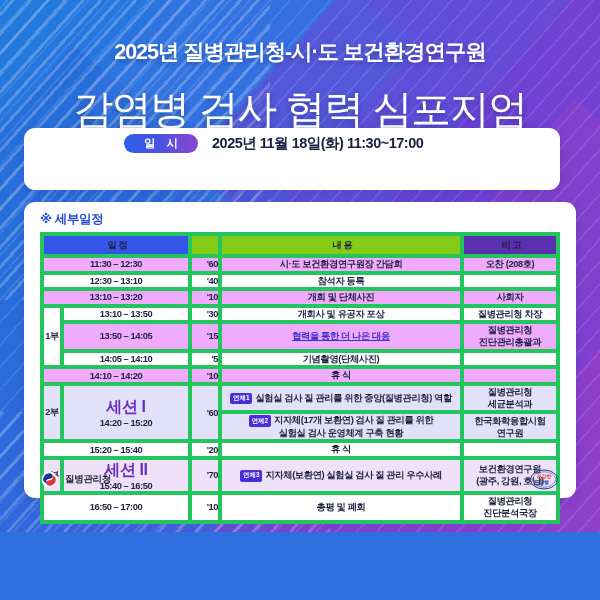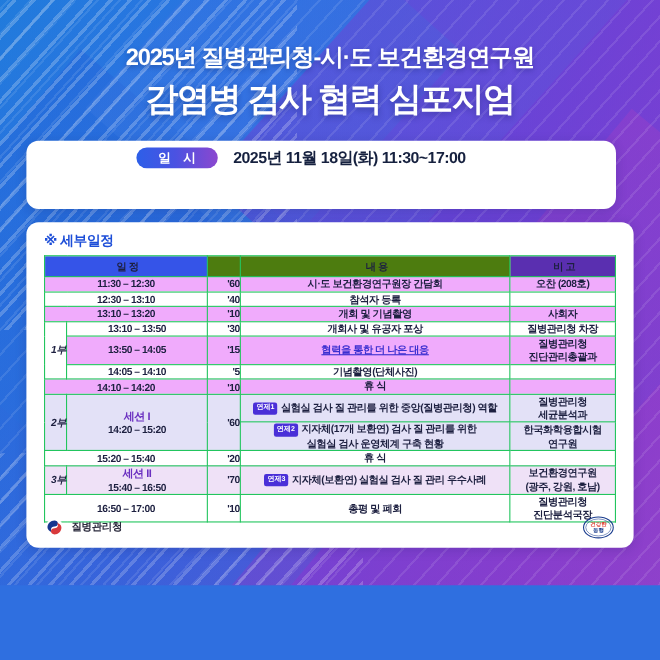--- a/index.html
+++ b/index.html
@@ -49,22 +49,22 @@
   .hatch3{position:absolute;left:0;bottom:0;width:330px;height:120px;
     pointer-events:none;
     background-image:repeating-linear-gradient(
       -48deg, rgba(255,255,255,.20) 0px, rgba(255,255,255,.20) 3px,
       rgba(255,255,255,0) 3px, rgba(255,255,255,0) 14px);}
 
   
   .titlewrap{position:absolute;left:0;right:0;top:40px;text-align:center;z-index:5;}
   .t1{font-size:21.5px;font-weight:700;color:#fff;letter-spacing:-1.1px;
       line-height:1.15;text-shadow:0 2px 5px rgba(10,20,80,.35);}
-  .t2{font-size:30px;font-weight:700;color:#fff;letter-spacing:-1.4px;
-      line-height:1.2;margin-top:8px;text-shadow:0 2px 6px rgba(10,20,80,.38);}
+  .t2{font-size:40px;font-weight:400;color:#fff;letter-spacing:-1.4px;
+      line-height:1.2;margin-top:20px;text-shadow:0 2px 6px rgba(10,20,80,.38);}
 
   
   .card{position:absolute;background:#fff;border-radius:11px;z-index:6;
         box-shadow:0 2px 10px rgba(20,30,90,.18);}
   .card-info{left:24px;right:40px;top:128px;height:62px;}
   .card-table{left:24px;right:24px;top:202px;bottom:34px;}
 
   
   .inforow{display:flex;align-items:center;height:31px;padding-left:100px;}
   .pill{width:74px;height:19px;border-radius:10px;
@@ -74,41 +74,41 @@
         margin-right:14px;flex:0 0 auto;text-indent:4px;}
   .infotext{font-size:14.5px;font-weight:700;color:#16213f;letter-spacing:-.5px;}
 
   
   .sect-title{position:absolute;left:16px;top:9px;font-size:12.5px;
               font-weight:700;color:#1d4ed8;letter-spacing:-.4px;}
   table.sched{position:absolute;left:16px;right:16px;top:30px;
               border-collapse:collapse;width:calc(100% - 32px);
               table-layout:fixed;}
   table.sched td,table.sched th{
-      border:1px solid #22c55e;padding:0;vertical-align:middle;
+      border:4px solid #22c55e;padding:0;vertical-align:middle;
       font-size:9.3px;color:#1d2040;letter-spacing:-.4px;}
   thead th{background:#3554e8;color:#fff;font-weight:700;font-size:10.5px;
            letter-spacing:3px;height:18px;text-indent:3px;}
-  thead th.h-content{background:#4d7c0f;}
+  thead th.h-content{background:#84cc16;}
   thead th.h-note{background:#5a2fb0;}
   .r-even td{background:#f0abfc;}
   .r-odd  td{background:#ffffff;}
   .c-time{text-align:center;font-weight:700;font-size:10px;color:#13182e;
           letter-spacing:-.3px;padding:4px 0;}
-  .c-part{text-align:right;font-weight:700;font-size:7.5px;color:#4a2fd8;
-          width:20px;font-style:italic;}
+  .c-part{text-align:center;font-weight:700;font-size:7.5px;color:#4a2fd8;
+          width:20px;}
   .c-dur{text-align:right;font-weight:700;font-size:8.5px;color:#13182e;width:30px;}
   .c-cont{text-align:center;font-weight:700;font-size:10.5px;color:#13182e;
           padding:4px 6px;line-height:1.35;letter-spacing:-.5px;}
   .c-note{text-align:center;font-weight:700;font-size:7.6px;color:#13182e;
           width:96px;line-height:1.32;padding:3px 2px;}
   .hl{color:#3b2fd0;text-decoration:underline;}
   .lilac td{background:#efe1f7 !important;}
   .lav  td{background:#e3e1f7 !important;}
-  .sess{color:#6a2fc0;font-weight:700;font-size:10px;}
+  .sess{color:#6a2fc0;font-weight:700;font-size:16px;}
   .badge{display:inline-block;background:#4a2fd8;color:#fff;font-size:6.4px;
          font-weight:700;padding:1.5px 3px;border-radius:2px;
          vertical-align:middle;margin-right:3px;letter-spacing:0;}
 
   
   .footer{position:absolute;left:16px;right:16px;bottom:6px;height:26px;
           display:flex;align-items:center;justify-content:space-between;}
   .kdca{display:flex;align-items:center;gap:6px;}
   .kdca-name{font-size:9.5px;font-weight:700;color:#2a2a3c;letter-spacing:-.3px;}
   .stamp{width:32px;height:22px;display:flex;align-items:center;justify-content:center;}
@@ -167,21 +167,21 @@
           </tr>
           <tr class="r-odd">
             <td class="c-time" colspan="2">12:30 – 13:10</td>
             <td class="c-dur">'40</td>
             <td class="c-cont"><span>참석자 등록</span></td>
             <td class="c-note"></td>
           </tr>
           <tr class="r-even">
             <td class="c-time" colspan="2">13:10 – 13:20</td>
             <td class="c-dur">'10</td>
-            <td class="c-cont"><span>개회 및 기념촬영</span></td>
+            <td class="c-cont"><span>개회 및 단체사진</span></td>
             <td class="c-note">사회자</td>
           </tr>
           <tr class="r-odd">
             <td class="c-part" rowspan="3">1부</td>
             <td class="c-time">13:10 – 13:50</td>
             <td class="c-dur">'30</td>
             <td class="c-cont"><span>개회사 및 유공자 포상</span></td>
             <td class="c-note">질병관리청 차장</td>
           </tr>
           <tr class="r-even">

